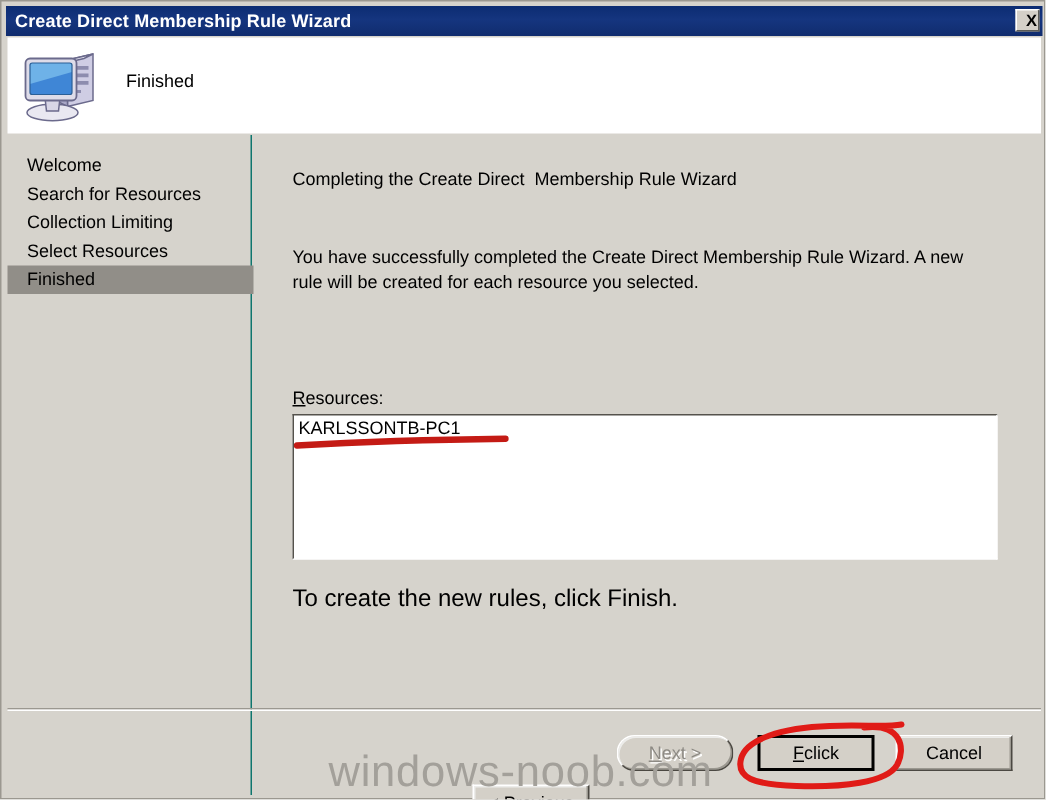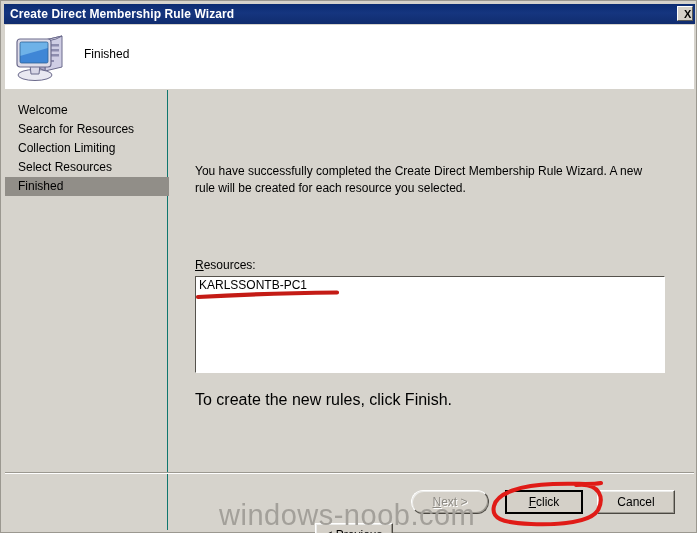--- a/index.html
+++ b/index.html
@@ -289,20 +289,21 @@
       <div class="nav-list">
         <div class="nav-item">Welcome</div>
         <div class="nav-item">Search for Resources</div>
         <div class="nav-item">Collection Limiting</div>
         <div class="nav-item">Select Resources</div>
         <div class="nav-item selected">Finished</div>
       </div>
     </div>
 
     <div class="content">
+      <div class="content-heading">Completing the Create Direct  Membership Rule Wizard</div>
       <div class="content-para">You have successfully completed the Create Direct Membership Rule Wizard. A new rule will be created for each resource you selected.</div>
 
       <div class="resources-label"><span class="accel">R</span><span>esources:</span></div>
 
       <div class="listbox">
         <div class="listbox-item">KARLSSONTB-PC1</div>
       </div>
 
       <div class="footer-note">To create the new rules, click Finish.</div>
     </div>

